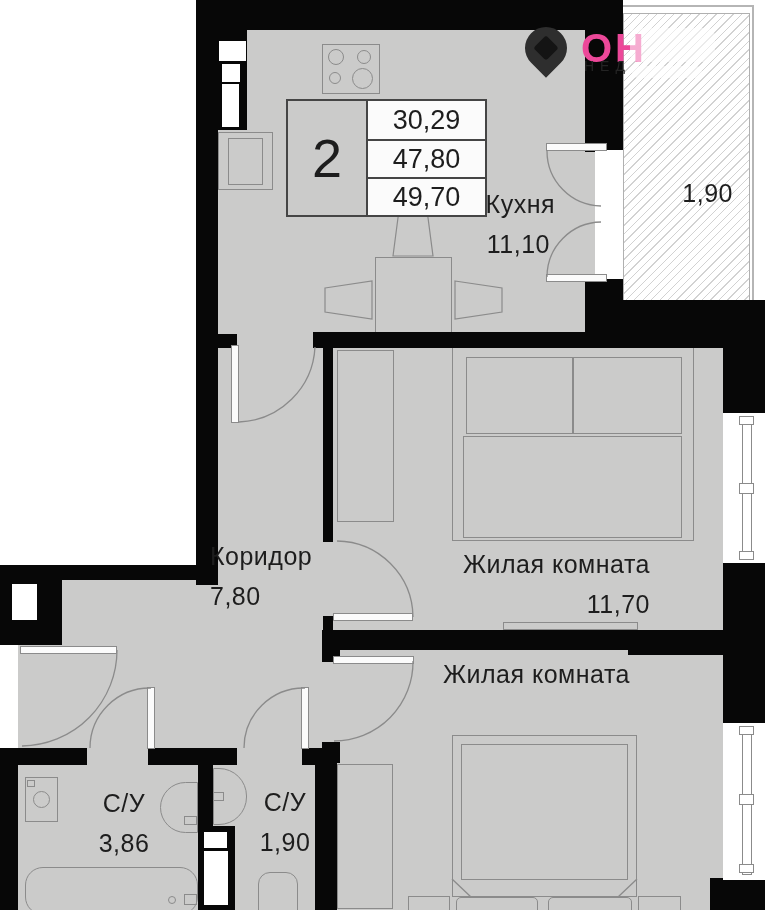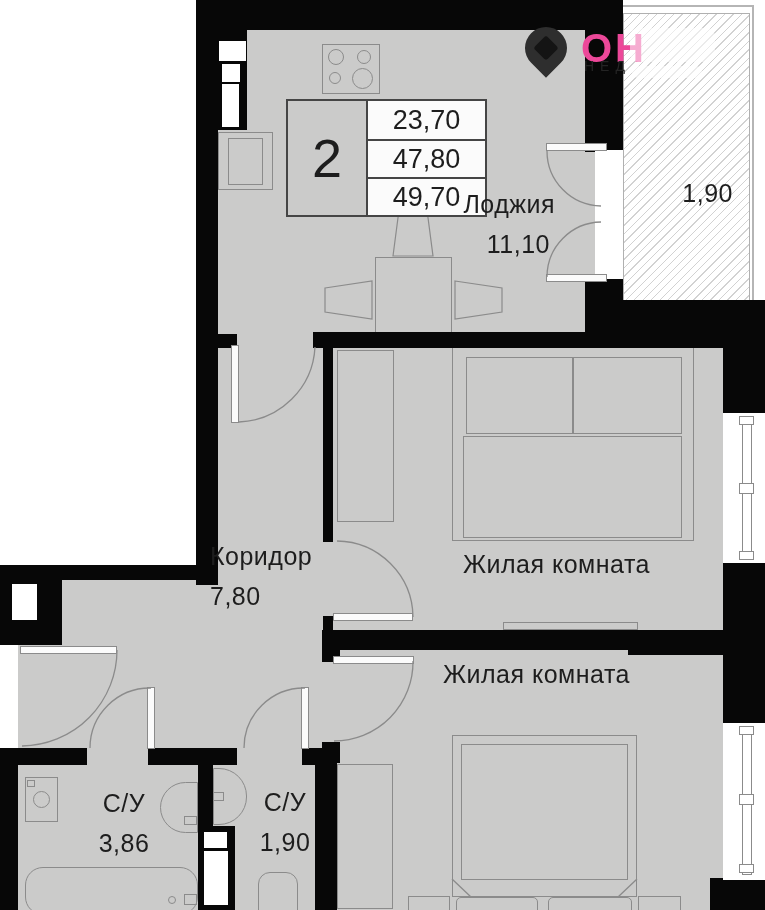--- a/index.html
+++ b/index.html
@@ -163,38 +163,39 @@
     </g>
     <g fill="#cbcbca" stroke="#8b8b8b" stroke-width="1.2">
       <polygon points="399,210 427,210 433,256 393,256"></polygon>
       <polygon points="325,288 372,281 372,319 325,312"></polygon>
       <polygon points="455,281 502,288 502,312 455,319"></polygon>
     </g>
   </svg>
 
   <div id="infobox">
     <div class="c2">2</div>
-    <div class="cr first">23,70</div>
+    <div class="cr first">30,29</div>
     <div class="cr">47,80</div>
     <div class="cr">49,70</div>
   </div>
 
   <div class="lbl" style="left:440px;top:191px;width:115px;text-align:right;">
-    <div>Лоджия</div>
+    <div>Кухня</div>
     <div class="a" style="padding-right:5px;">11,10</div>
   </div>
   <div class="lbl" style="left:608px;top:168px;width:130px;text-align:right;">
     <div class="a" style="padding-right:5px;">1,90</div>
   </div>
   <div class="lbl" style="left:210px;top:543px;width:120px;text-align:left;">
     <div>Коридор</div>
     <div class="a">7,80</div>
   </div>
   <div class="lbl" style="left:435px;top:551px;width:215px;text-align:right;">
     <div>Жилая комната</div>
+    <div class="a">11,70</div>
   </div>
   <div class="lbl" style="left:415px;top:661px;width:215px;text-align:right;">
     <div>Жилая комната</div>
   </div>
   <div class="lbl" style="left:64px;top:790px;width:120px;text-align:center;">
     <div>С/У</div>
     <div class="a">3,86</div>
   </div>
   <div class="lbl" style="left:225px;top:789px;width:120px;text-align:center;">
     <div>С/У</div>

